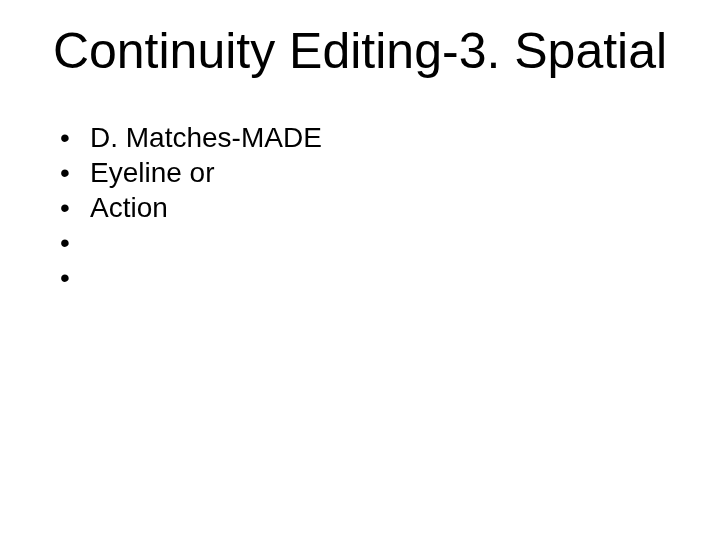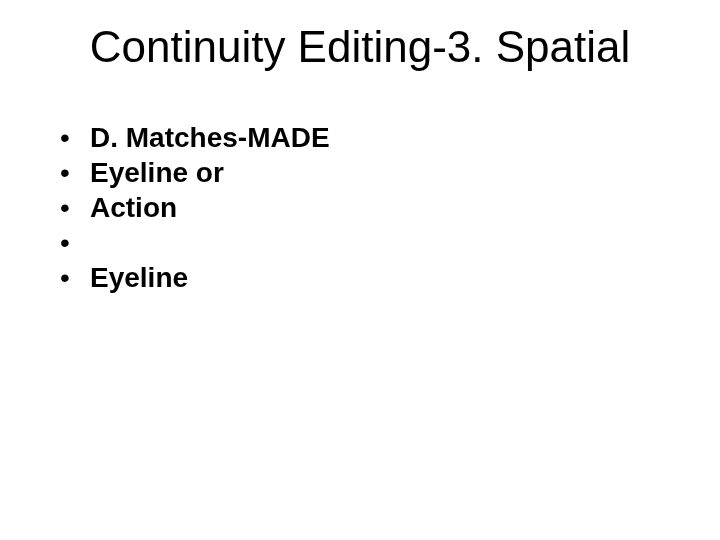--- a/index.html
+++ b/index.html
@@ -17,21 +17,21 @@
     height: 540px;
     position: relative;
     box-sizing: border-box;
   }
   .title {
     position: absolute;
     top: 22px;
     left: 0;
     width: 100%;
     text-align: center;
-    font-size: 44px;
+    font-size: 50px;
     font-weight: normal;
     letter-spacing: 0px;
   }
   .body {
     position: absolute;
     top: 120px;
     left: 60px;
     font-size: 28px;
     line-height: 1.25;
   }
@@ -40,21 +40,20 @@
     align-items: baseline;
   }
   .bullet-dot {
     width: 30px;
     flex: 0 0 30px;
     text-align: left;
     font-size: 28px;
   }
   .bullet-text {
     flex: 1 1 auto;
-    font-weight: bold;
   }
 </style>
 </head>
 <body>
 
 <div class="slide">
   <div class="title">Continuity Editing-3. Spatial</div>
 
   <div class="body">
     <div class="bullet-row">
@@ -67,16 +66,15 @@
     </div>
     <div class="bullet-row">
       <span class="bullet-dot">•</span>
       <span class="bullet-text">Action</span>
     </div>
     <div class="bullet-row">
       <span class="bullet-dot">•</span>
     </div>
     <div class="bullet-row">
       <span class="bullet-dot">•</span>
-      <span class="bullet-text">Eyeline</span>
     </div>
   </div>
 </div>
 
 </body></html>

